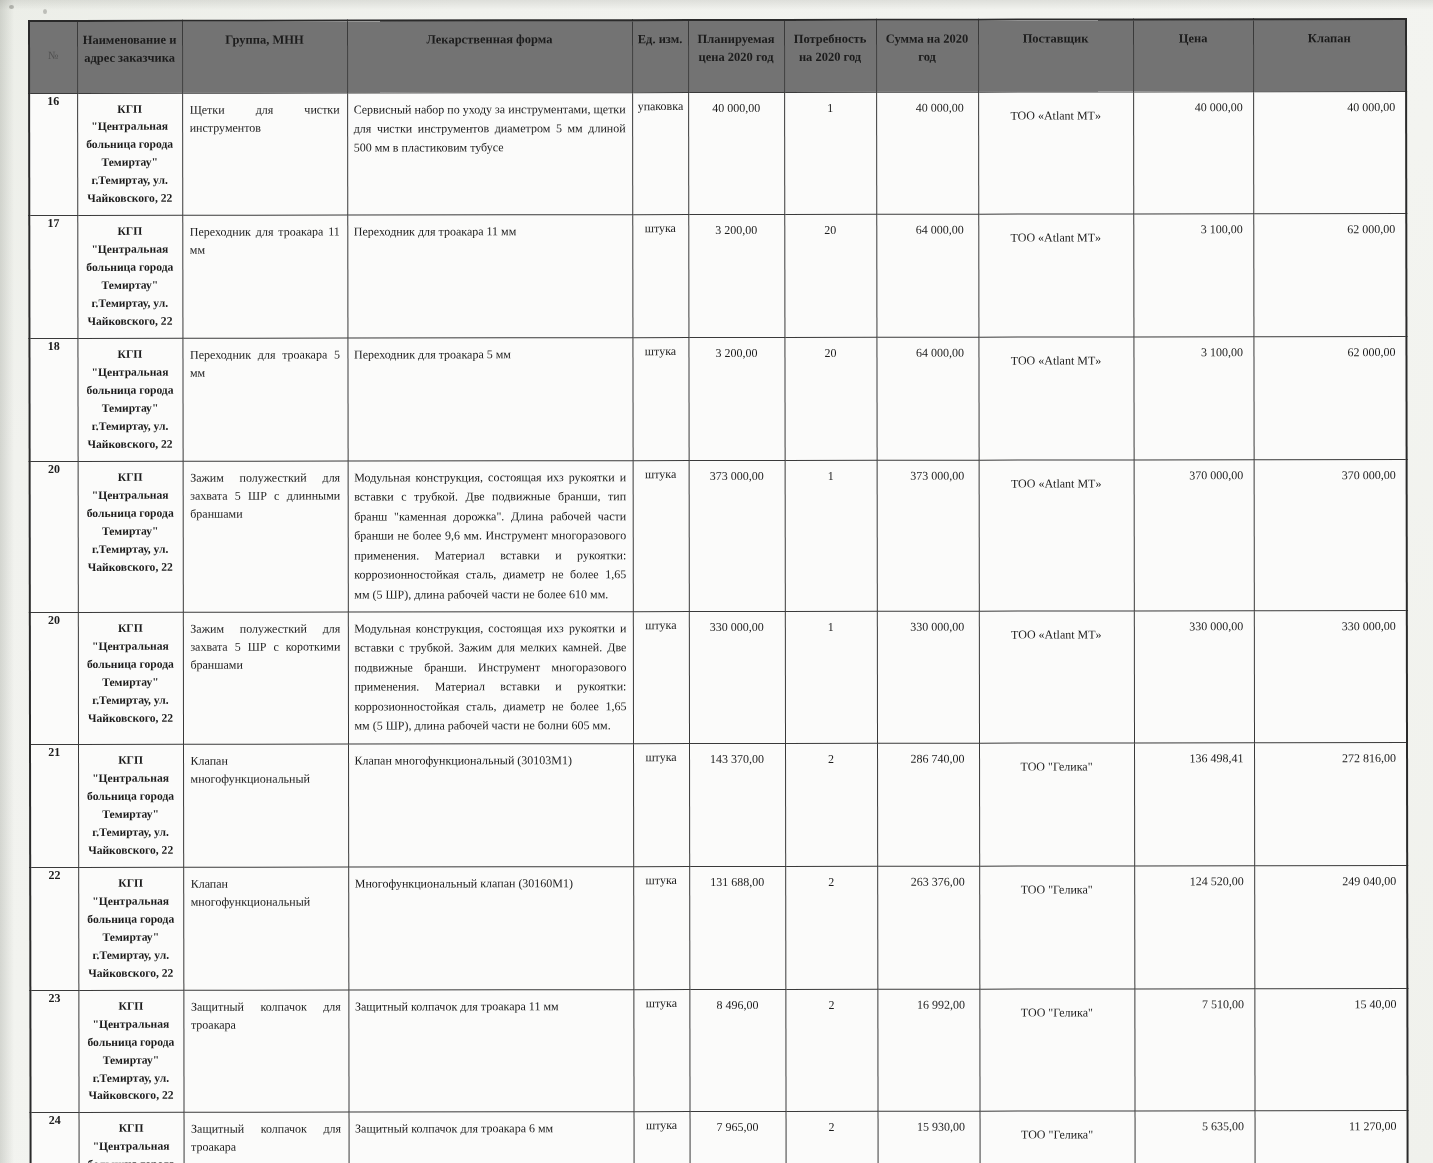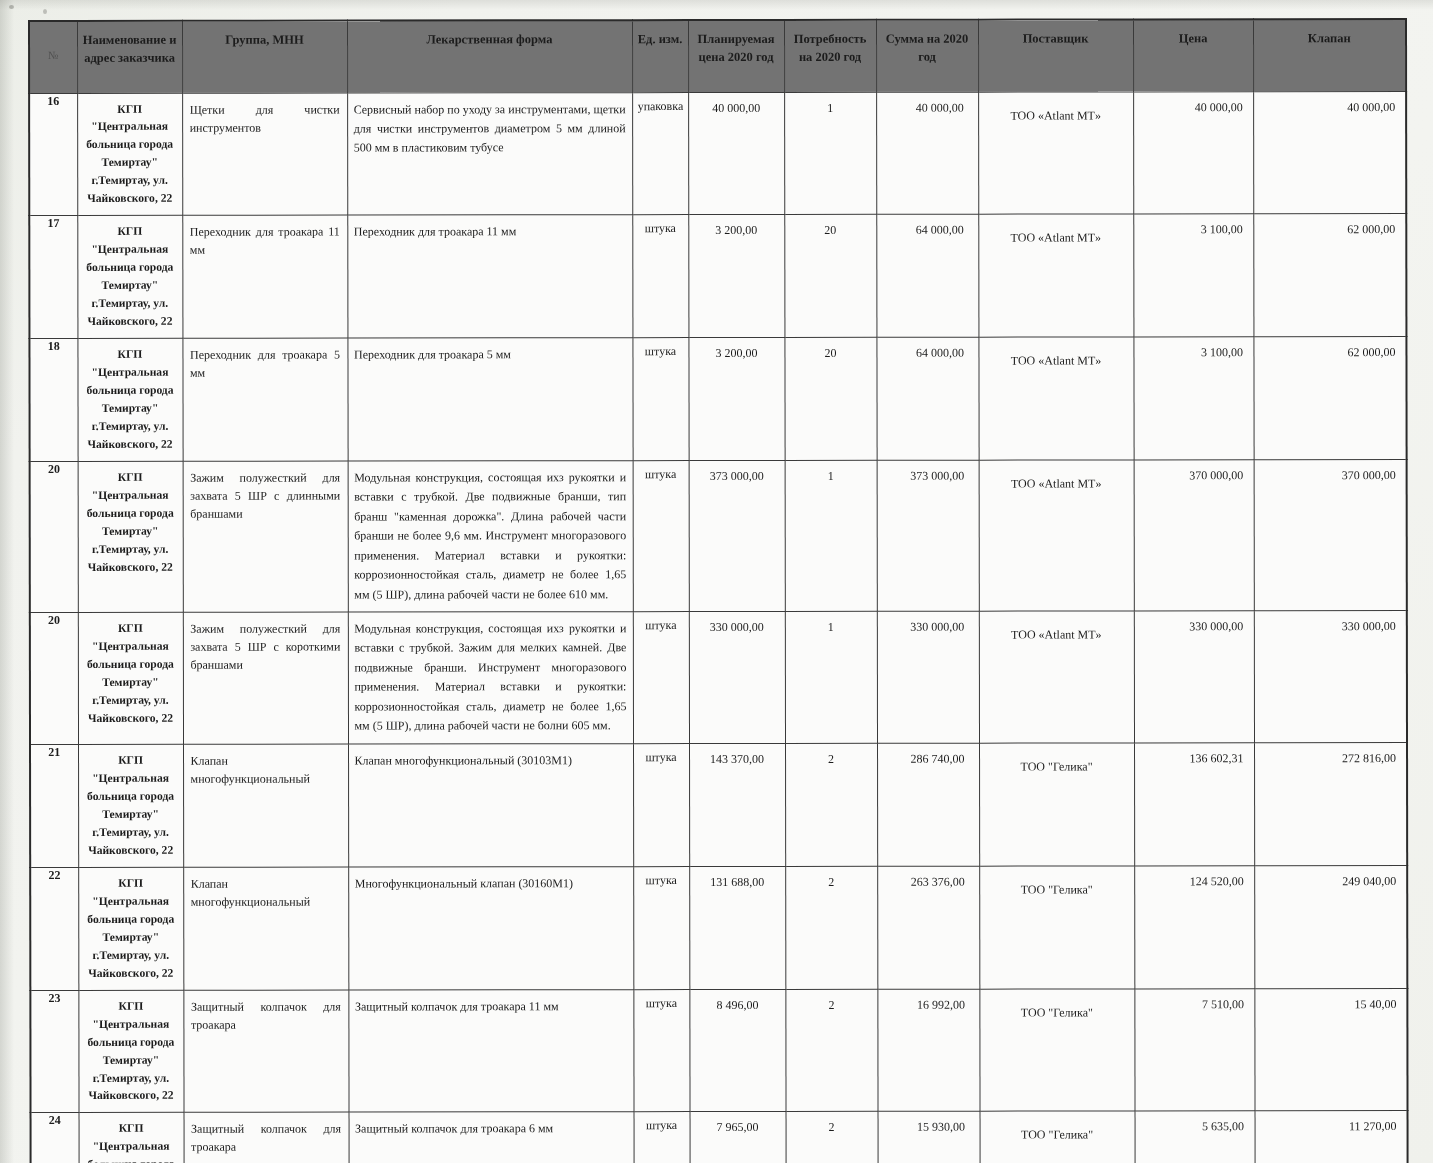--- a/index.html
+++ b/index.html
@@ -263,21 +263,21 @@
           <tr>
       <td class="c-num">21</td>
       <td class="c-customer">КГП "Центральная больница города Темиртау" г.Темиртау, ул. Чайковского, 22</td>
       <td class="c-group">Клапан многофункциональный</td>
       <td class="c-form">Клапан многофункциональный (30103М1)</td>
       <td class="c-unit">штука</td>
       <td class="c-plan">143 370,00</td>
       <td class="c-need">2</td>
       <td class="c-sum2020">286 740,00</td>
       <td class="c-supplier">ТОО "Гелика"</td>
-      <td class="c-price">136 602,31</td>
+      <td class="c-price">136 498,41</td>
       <td class="c-sum">272 816,00</td>
     </tr>
           <tr>
       <td class="c-num">22</td>
       <td class="c-customer">КГП "Центральная больница города Темиртау" г.Темиртау, ул. Чайковского, 22</td>
       <td class="c-group">Клапан многофункциональный</td>
       <td class="c-form">Многофункциональный клапан (30160М1)</td>
       <td class="c-unit">штука</td>
       <td class="c-plan">131 688,00</td>
       <td class="c-need">2</td>

